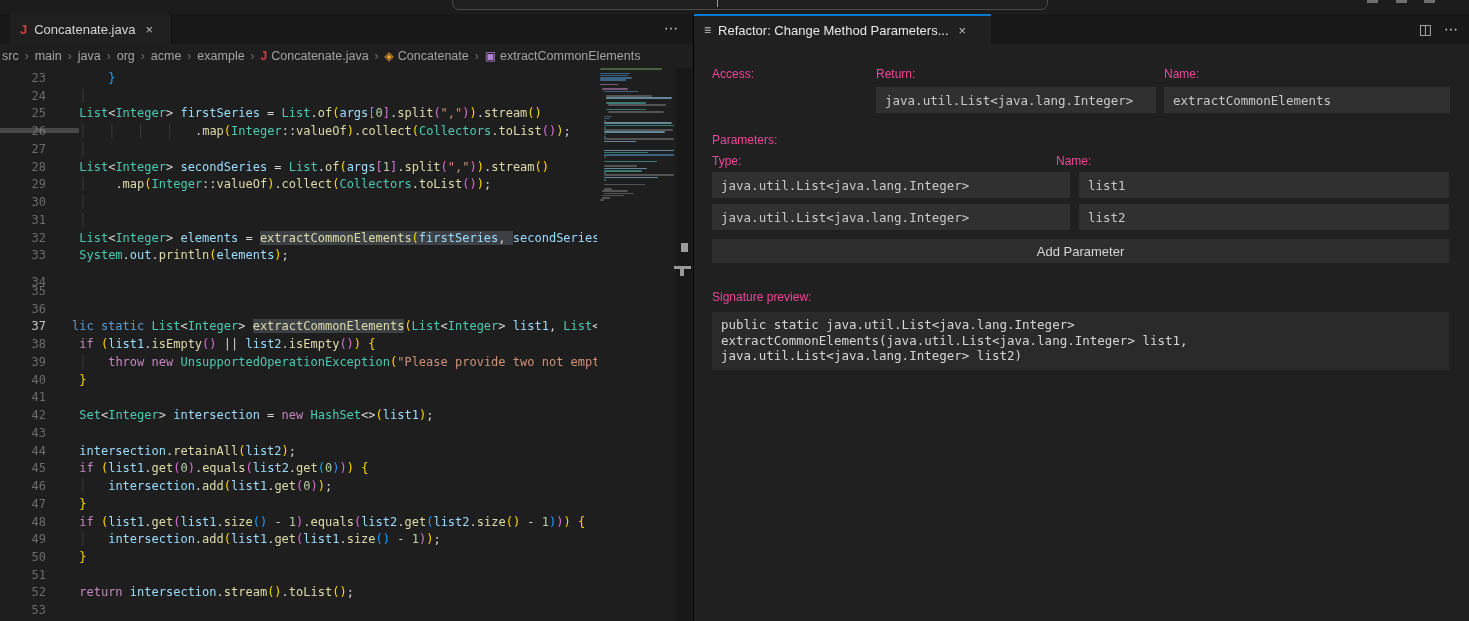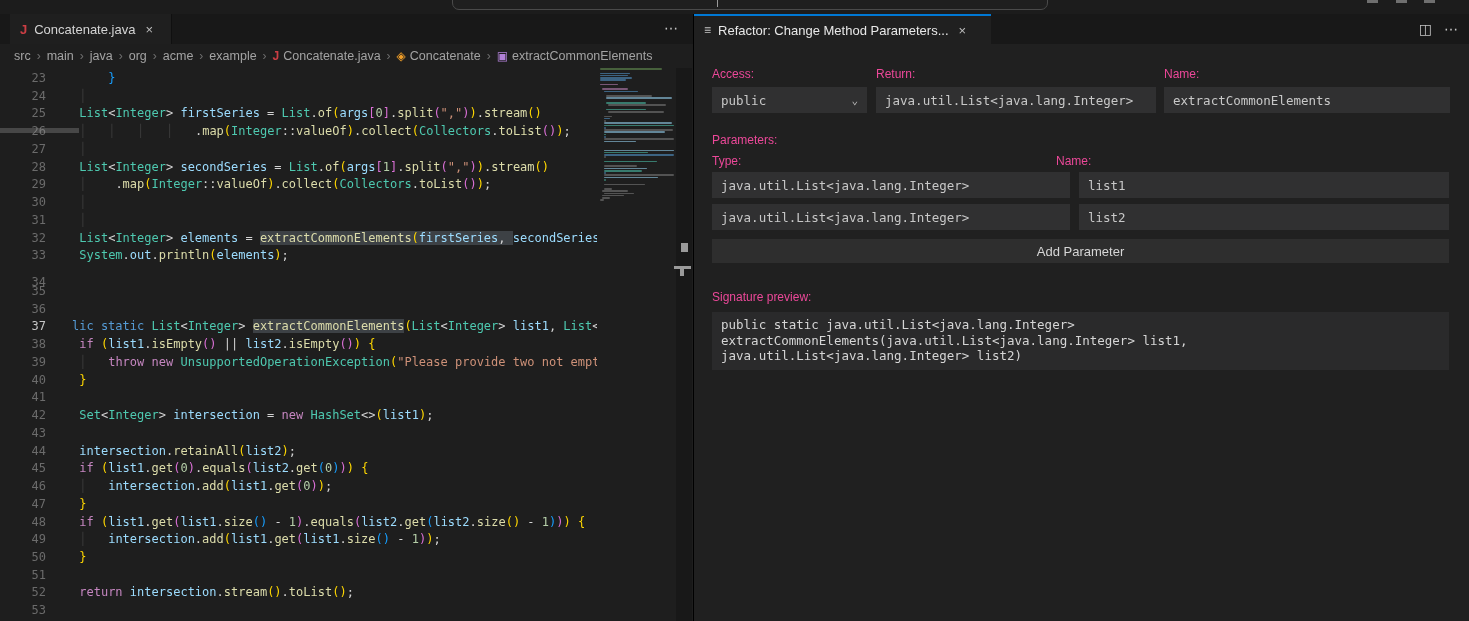--- a/index.html
+++ b/index.html
@@ -18,21 +18,21 @@
   #editor { position:absolute; left:0; top:14px; width:693px; height:607px; background:#1e1e1e; }
   #tabstrip { position:absolute; left:0; top:0; width:693px; height:30px; background:#181818; }
   #tab-file { position:absolute; left:10px; top:0; height:30px; width:162px; background:#1f1f1f;
               display:flex; align-items:center; padding:0 10px; border-right:1px solid #101010; }
   .java-icon { color:#cc3e44; font-weight:bold; font-size:13px; margin-right:7px; }
   .tab-label { color:#d4d4d4; font-size:13px; }
   .tab-close { color:#bdbdbd; font-size:13px; margin-left:10px; cursor:pointer; }
   #editor-actions { position:absolute; right:14px; top:6px; color:#c5c5c5; font-size:14px; letter-spacing:1px; }
 
   #breadcrumb { position:absolute; left:0; top:30px; width:692px; height:24px; background:#1e1e1e;
-                display:flex; align-items:center; padding-left:14px; white-space:nowrap; overflow:hidden; }
+                display:flex; align-items:center; padding-left:2px; white-space:nowrap; overflow:hidden; }
   .bc-item { color:#a3a3a3; font-size:12.5px; }
   .bc-sep { color:#6e6e6e; font-size:12px; margin:0 6px; }
   .bc-ico { font-size:12px; margin-right:4px; }
 
   
   #code { position:absolute; left:0; top:54px; width:728px; height:553px; overflow:hidden; background:#1e1e1e; }
   .cl { position:absolute; left:0; width:597px; height:17.74px; white-space:pre; overflow:hidden;
         font-family:"DejaVu Sans Mono", monospace; font-size:12px; line-height:17.74px; }
   .ln { position:absolute; left:0; width:46px; text-align:right; color:#6b6b6b; }
   .ln.cur { color:#c6c6c6; }
@@ -233,24 +233,20 @@
       <span>◫</span>
       <span>⋯</span>
     </div>
   </div>
 
   <div id="panel-body">
     <span class="lbl" style="left:18px;top:23px">Access:</span>
     <span class="lbl" style="left:182px;top:23px">Return:</span>
     <span class="lbl" style="left:470px;top:23px">Name:</span>
 
-    <div class="field dropdown mono" style="left:18px;top:43px;width:155px">
-      <span>public</span>
-      <span class="chev">⌄</span>
-    </div>
     <div class="field mono" style="left:182px;top:43px;width:280px">
       <span>java.util.List&lt;java.lang.Integer&gt;</span>
     </div>
     <div class="field mono" style="left:470px;top:43px;width:286px">
       <span>extractCommonElements</span>
     </div>
 
     <span class="lbl" style="left:18px;top:89px">Parameters:</span>
     <span class="lbl" style="left:18px;top:110px">Type:</span>
     <span class="lbl" style="left:362px;top:110px">Name:</span>

